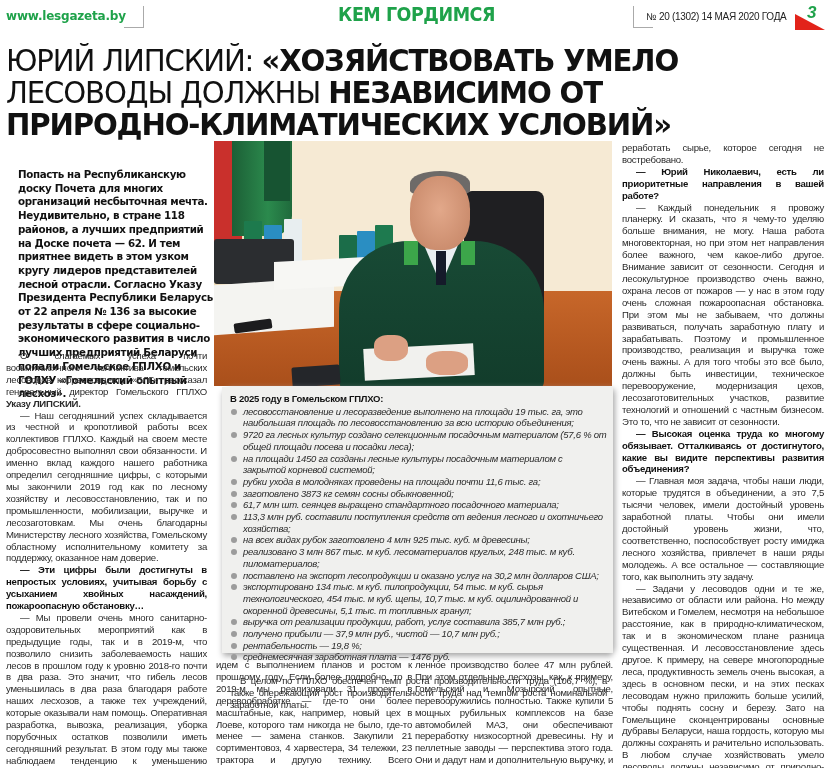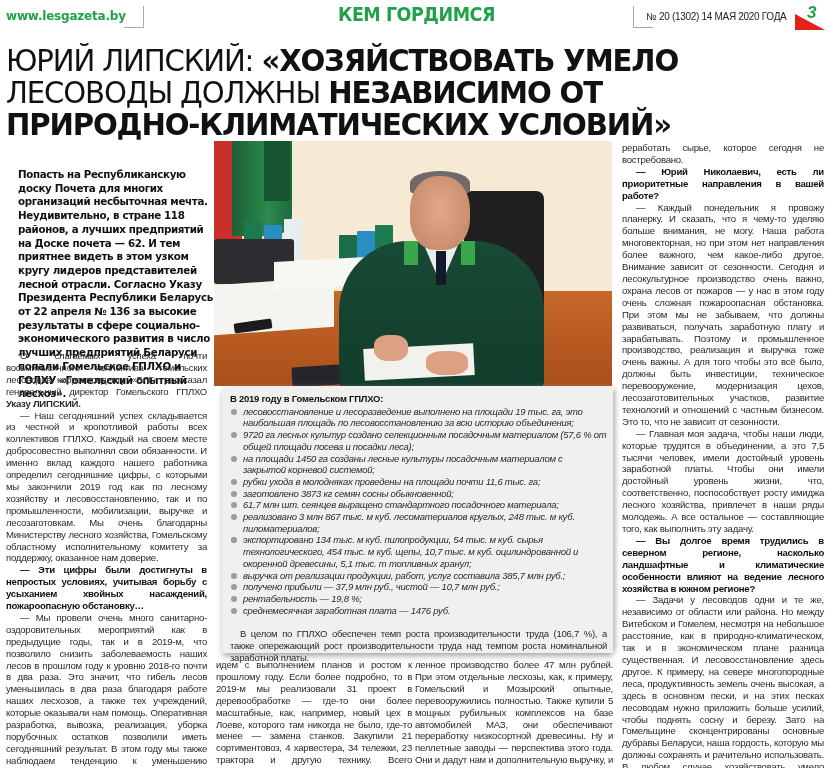--- a/index.html
+++ b/index.html
@@ -121,30 +121,32 @@
   <div class="hair"></div>
   <div class="head"></div>
   <div class="notebook"></div>
   <div class="hand-l"></div>
   <div class="hand-r"></div>
   <div class="calc"></div>
   <div class="phone"></div>
 </div>
 
 <div class="factbox">
-  <div class="fb-title">В 2019 году в Гомельском ГПЛХО:</div>
+  <div class="fb-title">В 2025 году в Гомельском ГПЛХО:</div>
   <ul id="fb-list">
       <li><span class="dot"></span><span>лесовосстановление и лесоразведение выполнено на площади 19 тыс. га, это наибольшая площадь по лесовосстановлению за всю историю объединения;</span></li>
       <li><span class="dot"></span><span>9720 га лесных культур создано селекционным посадочным материалом (57,6 % от общей площади посева и посадки леса);</span></li>
       <li><span class="dot"></span><span>на площади 1450 га созданы лесные культуры посадочным материалом с закрытой корневой системой;</span></li>
       <li><span class="dot"></span><span>рубки ухода в молодняках проведены на площади почти 11,6 тыс. га;</span></li>
       <li><span class="dot"></span><span>заготовлено 3873 кг семян сосны обыкновенной;</span></li>
       <li><span class="dot"></span><span>61,7 млн шт. сеянцев выращено стандартного посадочного материала;</span></li>
+      <li><span class="dot"></span><span>113,3 млн руб. составили поступления средств от ведения лесного и охотничьего хозяйства;</span></li>
+      <li><span class="dot"></span><span>на всех видах рубок заготовлено 4 млн 925 тыс. куб. м древесины;</span></li>
       <li><span class="dot"></span><span>реализовано 3 млн 867 тыс. м куб. лесоматериалов круглых, 248 тыс. м куб. пиломатериалов;</span></li>
-      <li><span class="dot"></span></li>
+      <li><span class="dot"></span><span>поставлено на экспорт лесопродукции и оказано услуг на 30,2 млн долларов США;</span></li>
       <li><span class="dot"></span><span>экспортировано 134 тыс. м куб. пилопродукции, 54 тыс. м куб. сырья технологического, 454 тыс. м куб. щепы, 10,7 тыс. м куб. оцилиндрованной и окоренной древесины, 5,1 тыс. т топливных гранул;</span></li>
       <li><span class="dot"></span><span>выручка от реализации продукции, работ, услуг составила 385,7 млн руб.;</span></li>
       <li><span class="dot"></span><span>получено прибыли — 37,9 млн руб., чистой — 10,7 млн руб.;</span></li>
       <li><span class="dot"></span><span>рентабельность — 19,8 %;</span></li>
       <li><span class="dot"></span><span>среднемесячная заработная плата — 1476 руб.</span></li>
     </ul>
   <div class="fb-summary">В целом по ГПЛХО обеспечен темп роста производительности труда (106,7 %), а также опережающий рост производительности труда над темпом роста номинальной заработной платы.</div>
 </div>
 
 <div class="col col2">
@@ -153,18 +155,18 @@
 
 <div class="col col3">
   <p style="text-indent:0">ленное производство более 47 млн рублей. При этом отдельные лесхозы, как, к примеру, Гомельский и Мозырский опытные, перевооружились полностью. Также купили 5 мощных рубильных комплексов на базе автомобилей МАЗ, они обеспечивают переработку низкосортной древесины. Ну и пеллетные заводы — перспектива этого года. Они и дадут нам и дополнительную выручку, и позволят пе-</p>
 </div>
 
 <div class="col col4">
   <div id="col4-body">
       <p style="text-indent: 0px;">реработать сырье, которое сегодня не востребовано.</p>
       <p class="q">— Юрий Николаевич, есть ли приоритетные направления в вашей работе?</p>
       <p>— Каждый понедельник я провожу планерку. И сказать, что я чему-то уделяю больше внимания, не могу. Наша работа многовекторная, но при этом нет направления более важного, чем какое-либо другое. Внимание зависит от сезонности. Сегодня и лесокультурное производство очень важно, охрана лесов от пожаров — у нас в этом году очень сложная пожароопасная обстановка. При этом мы не забываем, что должны развиваться, получать заработную плату и зарабатывать. Поэтому и промышленное производство, реализация и выручка тоже очень важны. А для того чтобы это всё было, должны быть инвестиции, техническое перевооружение, модернизация цехов, лесозаготовительных участков, развитие технологий и отношений с частным бизнесом. Это то, что не зависит от сезонности.</p>
+      <p class="q">— Высокая оценка труда ко многому обязывает. Отталкиваясь от достигнутого, какие вы видите перспективы развития объединения?</p>
       <p>— Главная моя задача, чтобы наши люди, которые трудятся в объединении, а это 7,5 тысячи человек, имели достойный уровень заработной платы. Чтобы они имели достойный уровень жизни, что, соответственно, поспособствует росту имиджа лесного хозяйства, привлечет в наши ряды молодежь. А все остальное — составляющие того, как выполнить эту задачу.</p>
-      <p class="q">— Вы долгое время трудились в северном регионе, насколько ландшафтные и климатические особенности влияют на ведение лесного хозяйства в южном регионе?</p>
       <p>— Задачи у лесоводов одни и те же, независимо от области или района. Но между Витебском и Гомелем, несмотря на небольшое расстояние, как в природно-климатическом, так и в экономическом плане разница существенная. И лесовосстановление здесь другое. К примеру, на севере многопородные леса, продуктивность земель очень высокая, а здесь в основном пески, и на этих песках лесоводам нужно приложить больше усилий, чтобы поднять сосну и березу. Зато на Гомельщине сконцентрированы основные дубравы Беларуси, наша гордость, которую мы должны сохранять и рачительно использовать. В любом случае хозяйствовать умело лесоводы должны независимо от природно-климатических условий, и я благодарю всех и каждого за самоотверженный труд. Только наши совместные усилия, работа на общий результат позволили заявить о себе в масштабах республики и внести свою лепту в развитие страны.</p>
     </div>
 
 </div>
 
 </body></html>

